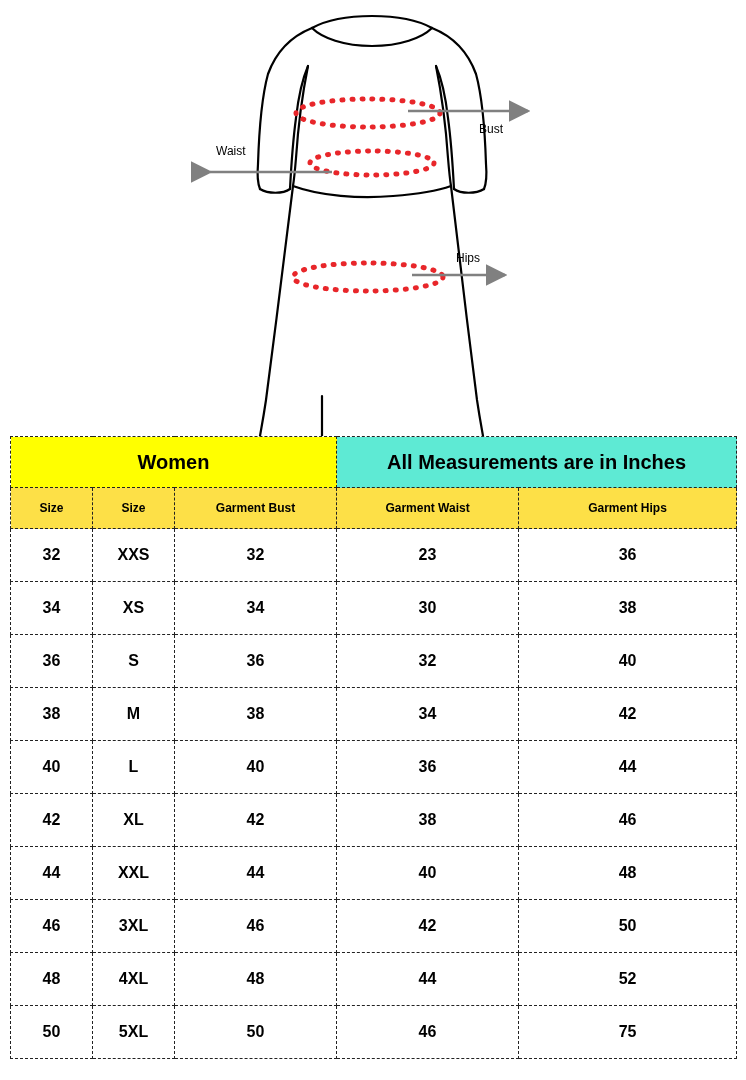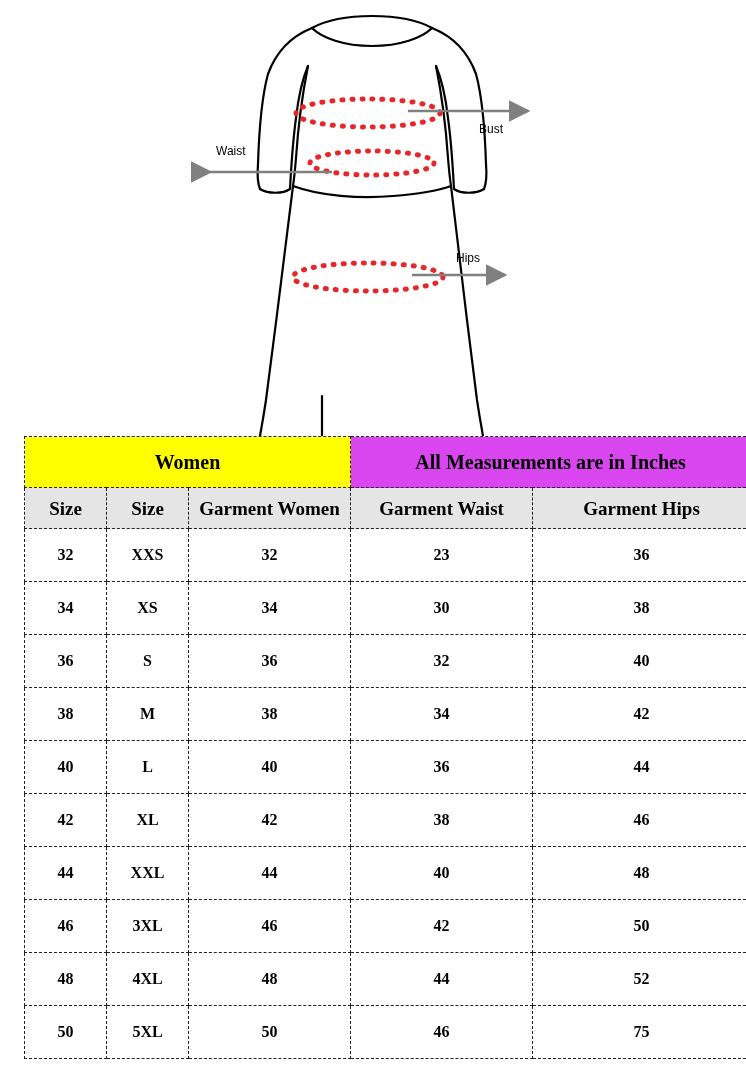--- a/index.html
+++ b/index.html
@@ -28,23 +28,22 @@
     height: 436px;
     position: relative;
   }
   .figure-area svg {
     display: block;
   }
   
   .table-area {
     width: 746px;
     flex: 1;
-    padding: 0 10px 6px 24px;
+    padding: 0 10px 6px 10px;
     box-sizing: border-box;
-    font-family: Liberation Serif, serif;
   }
   table.size-chart {
     width: 726px;
     border-collapse: collapse;
     table-layout: fixed;
   }
   table.size-chart td, table.size-chart th {
     border: 1px dashed #222222;
     text-align: center;
     font-weight: bold;
@@ -52,26 +51,26 @@
     line-height: 1;
   }
   .row-title td {
     height: 50px;
     font-size: 20px;
   }
   .cell-women {
     background: #ffff00;
   }
   .cell-measure {
-    background: #d946ef;
+    background: #5eead4;
   }
   .row-head td {
     height: 40px;
-    background: #e5e5e5;
-    font-size: 19px;
+    background: #fde047;
+    font-size: 12px;
   }
   .row-data td {
     height: 52px;
     font-size: 16px;
     background: #ffffff;
   }
   .col-size1 { width: 82px; }
   .col-size2 { width: 82px; }
   .col-bust  { width: 162px; }
   .col-waist { width: 182px; }
@@ -155,21 +154,21 @@
           <col class="col-hips">
       </colgroup>
       <tbody>
         <tr class="row-title">
           <td class="cell-women" colspan="3">Women</td>
           <td class="cell-measure" colspan="2">All Measurements are in Inches</td>
         </tr>
         <tr class="row-head">
           <td>Size</td>
           <td>Size</td>
-          <td>Garment Women</td>
+          <td>Garment Bust</td>
           <td>Garment Waist</td>
           <td>Garment Hips</td>
         </tr>
 
         <tr class="row-data">
           <td>32</td>
           <td>XXS</td>
           <td>32</td>
           <td>23</td>
           <td>36</td>

